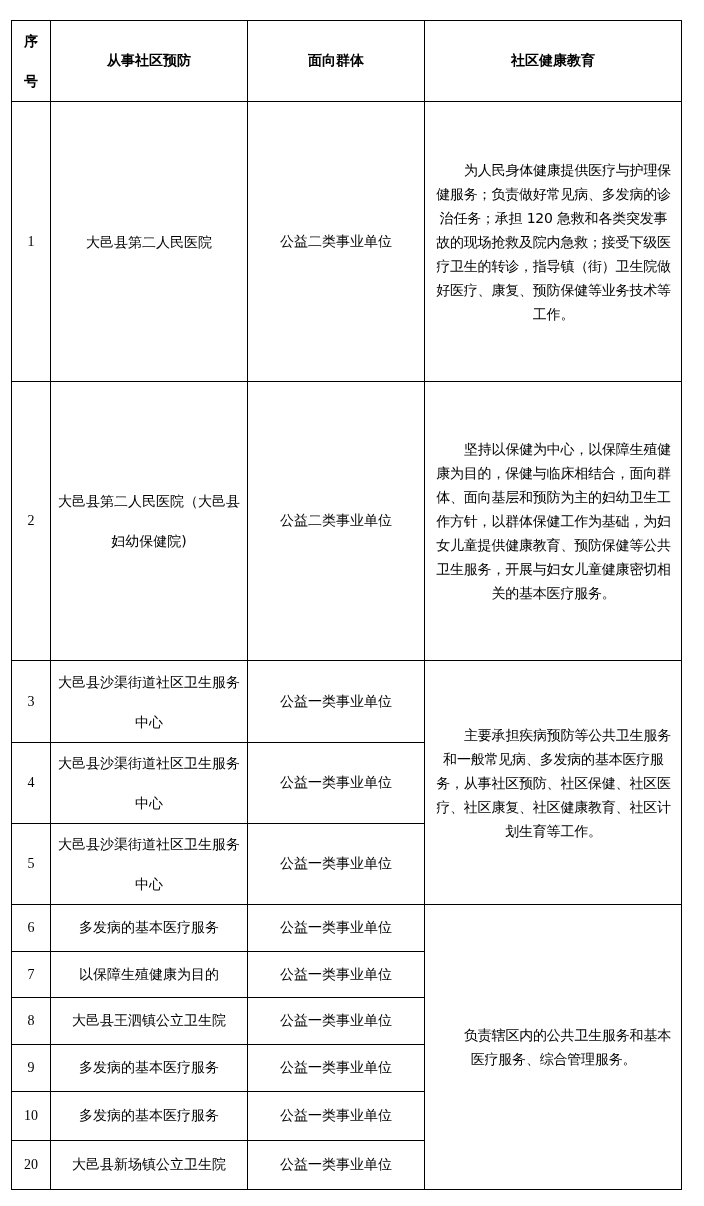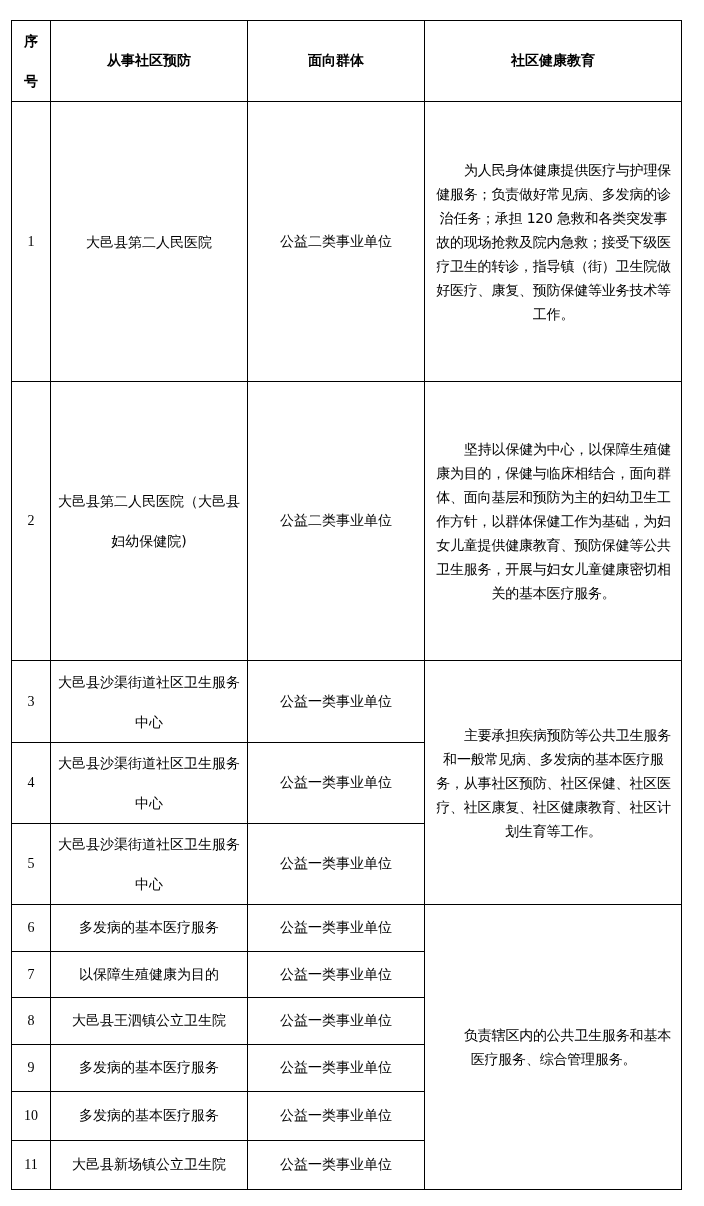--- a/index.html
+++ b/index.html
@@ -89,18 +89,18 @@
     <td class="num">9</td>
     <td>多发病的基本医疗服务</td>
     <td>公益一类事业单位</td>
   </tr>
   <tr style="height:49px">
     <td class="num">10</td>
     <td>多发病的基本医疗服务</td>
     <td>公益一类事业单位</td>
   </tr>
   <tr style="height:49px">
-    <td class="num">11</td>
+    <td class="num">20</td>
     <td>大邑县新场镇公立卫生院</td>
     <td>公益一类事业单位</td>
   </tr>
 </tbody>
   </table>
 
 </body></html>

